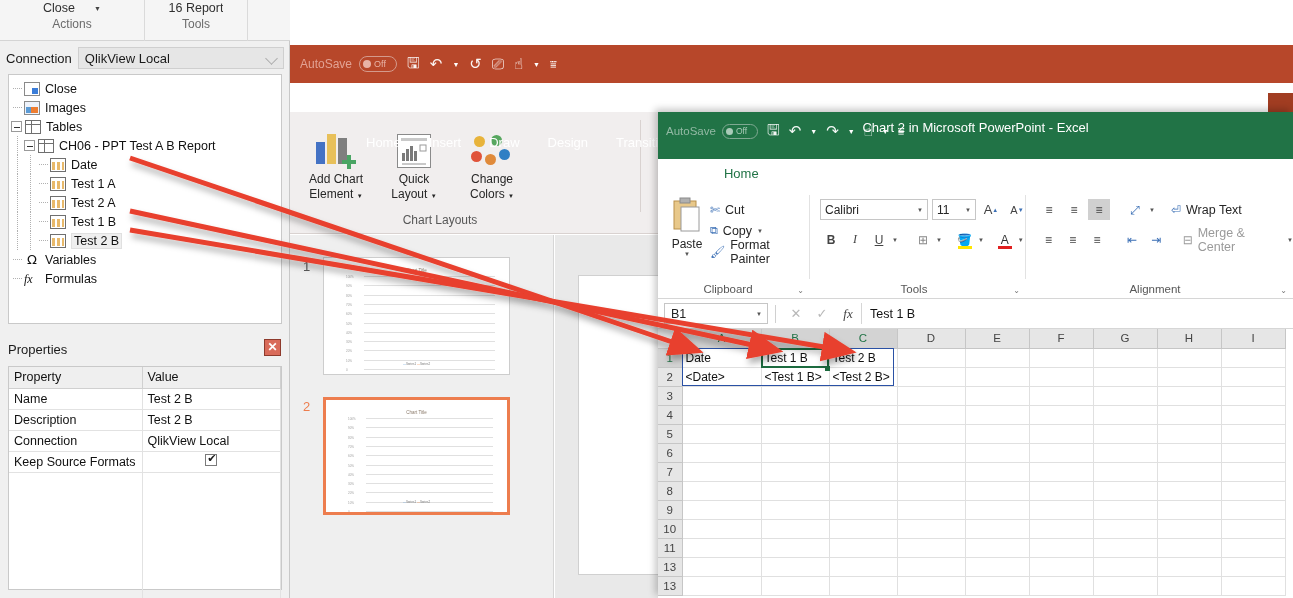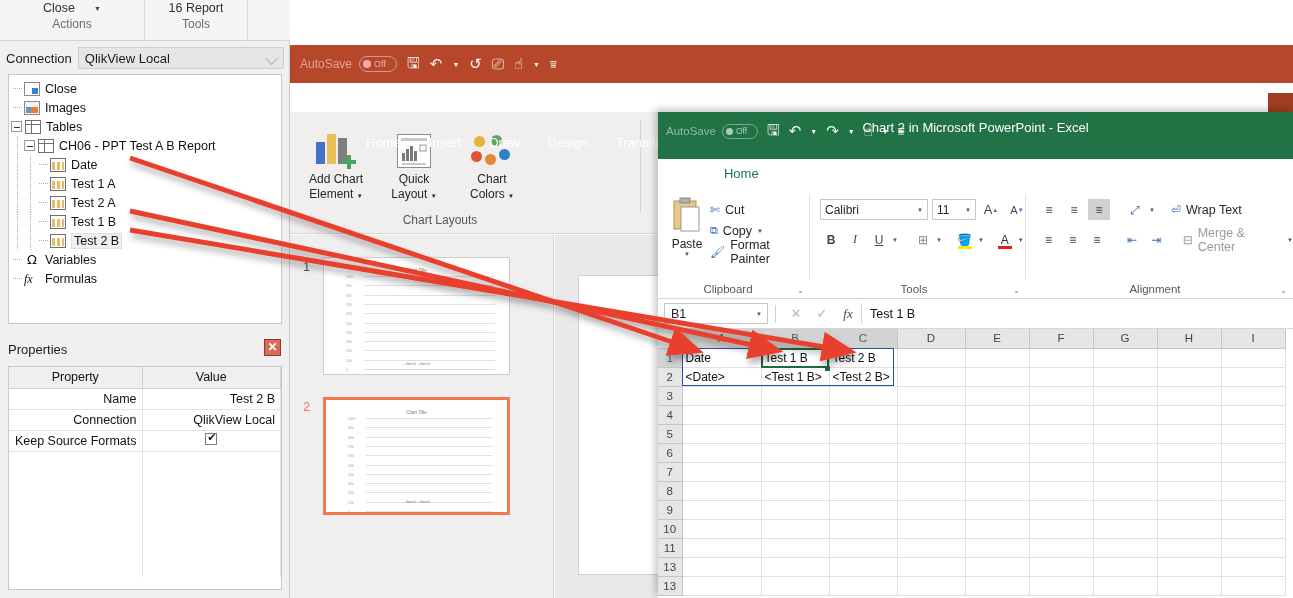--- a/index.html
+++ b/index.html
@@ -95,25 +95,25 @@
     position:absolute; right: 8px; top: 339px; width:17px; height:17px;
     background:#d96b5a; border:1px solid #8e3a2c; color:#fff; font-size:12px; line-height:15px;
     text-align:center; font-weight:bold;
   }
   #props-table {
     position:absolute; left:8px; top:366px; width:274px; height: 224px;
     background:#fff; border:1px solid #c9c9c9;
   }
   #props-table table { width:100%; border-collapse: collapse; font-size:12.5px; color:#111;}
   #props-table th {
-    background:#efefef; font-weight:normal; text-align:center; padding: 2px 5px;
+    background:#efefef; font-weight:normal; text-align:left; padding: 2px 5px;
     border-right:1px solid #d0d0d0; border-bottom:1px solid #d0d0d0; height:21px;
   }
   #props-table td {
-    padding: 2px 5px; border-right:1px solid #e2e2e2; border-bottom:1px solid #e2e2e2; height:21px;text-align:right;
+    padding: 2px 5px; border-right:1px solid #e2e2e2; border-bottom:1px solid #e2e2e2; height:21px;
   }
   #props-table td.ck { text-align:center; }
   .chk { display:inline-block; width:12px;height:12px;border:1px solid #7a7a7a;background:#fff;position:relative;}
   .chk:after{content:"✔"; position:absolute; left:1px; top:-3px; font-size:11px; color:#1a1a1a;}
 
   
   #ppt { position:absolute; left:290px; top:45px; width:1003px; height:553px; background:#fff;}
   #ppt-title { position:absolute; left:0; top:0; width:1003px; height:38px; background:#b7472a; }
   #ppt-qat { position:absolute; left:10px; top:6px; height:26px; display:flex; align-items:center; gap:10px;}
   .autosave { display:flex; align-items:center; gap:7px; color:#e2a294; font-size:12px;}
@@ -331,20 +331,24 @@
             <th style="width:133px">Property</th>
             <th>Value</th>
           </tr>
         </thead>
         <tbody id="props-body">
             <tr>
               <td>Name</td>
               <td>Test 2 B</td>
             </tr>
             <tr>
+              <td>Description</td>
+              <td>Test 2 B</td>
+            </tr>
+            <tr>
               <td>Connection</td>
               <td>QlikView Local</td>
             </tr>
             <tr>
               <td>Keep Source Formats</td>
               <td class="ck"><span class="chk"></span></td>
             </tr>
             <tr>
               <td style="border-bottom:none;border-right:1px solid #e2e2e2;"></td>
               <td style="border-bottom:none;"></td>
@@ -429,21 +433,21 @@
             <span class="cap"><span>Layout</span> <span style="font-size:6px">▼</span></span>
           </div>
           <div class="rbtn">
             <span class="i-colors">
               <span style="left:3px; top:2px; background:#e8b33a;"></span>
               <span style="left:20px; top:1px; background:#57a75f;"></span>
               <span style="left:0px; top:17px; background:#e0533a;"></span>
               <span style="left:14px; top:20px; background:#e08a3a;"></span>
               <span style="left:28px; top:15px; background:#2f7fc4;"></span>
             </span>
-            <span class="cap">Chart</span>
+            <span class="cap">Change</span>
             <span class="cap"><span>Colors</span> <span style="font-size:6px">▼</span></span>
           </div>
         </div>
         <div class="grp-name" style="left:0; width:300px;">Chart Layouts</div>
         <div class="grp-sep" style="left:350px;"></div>
       </div>
 
       <div class="rgrp" style="left:374px; width:400px;">
         <div class="gal sel" style="left:0px;">
           <div class="mini">

